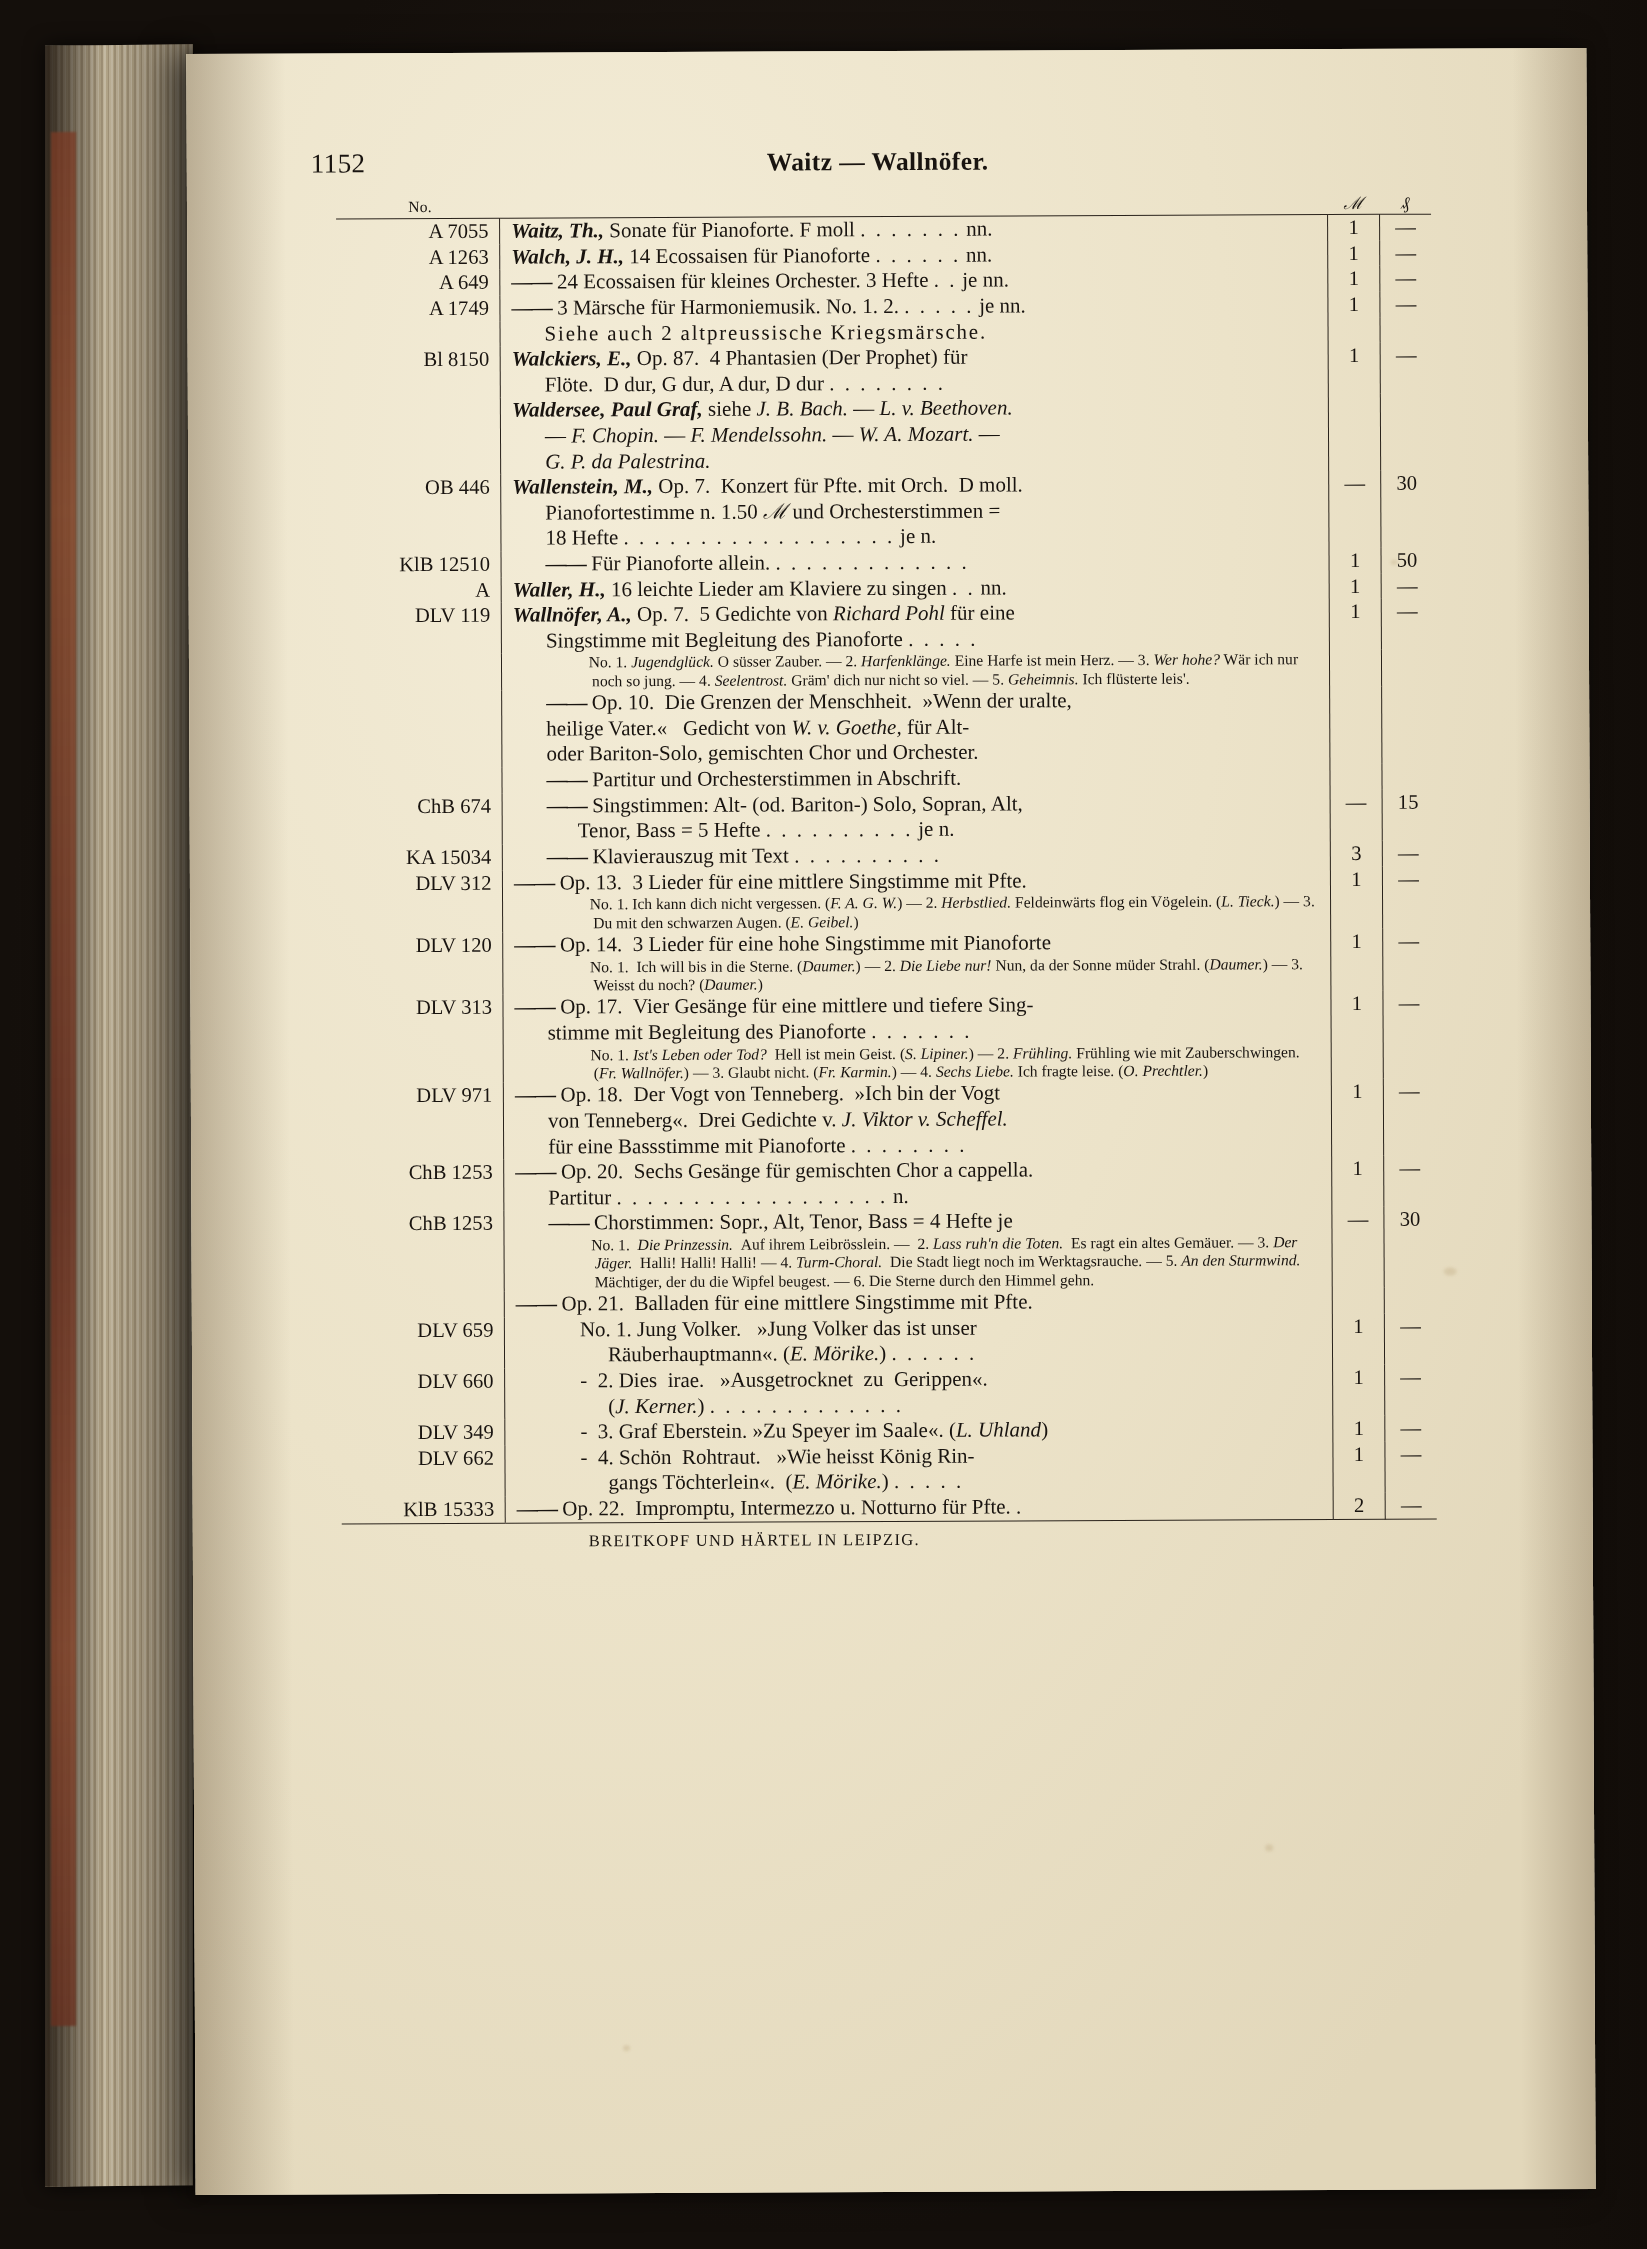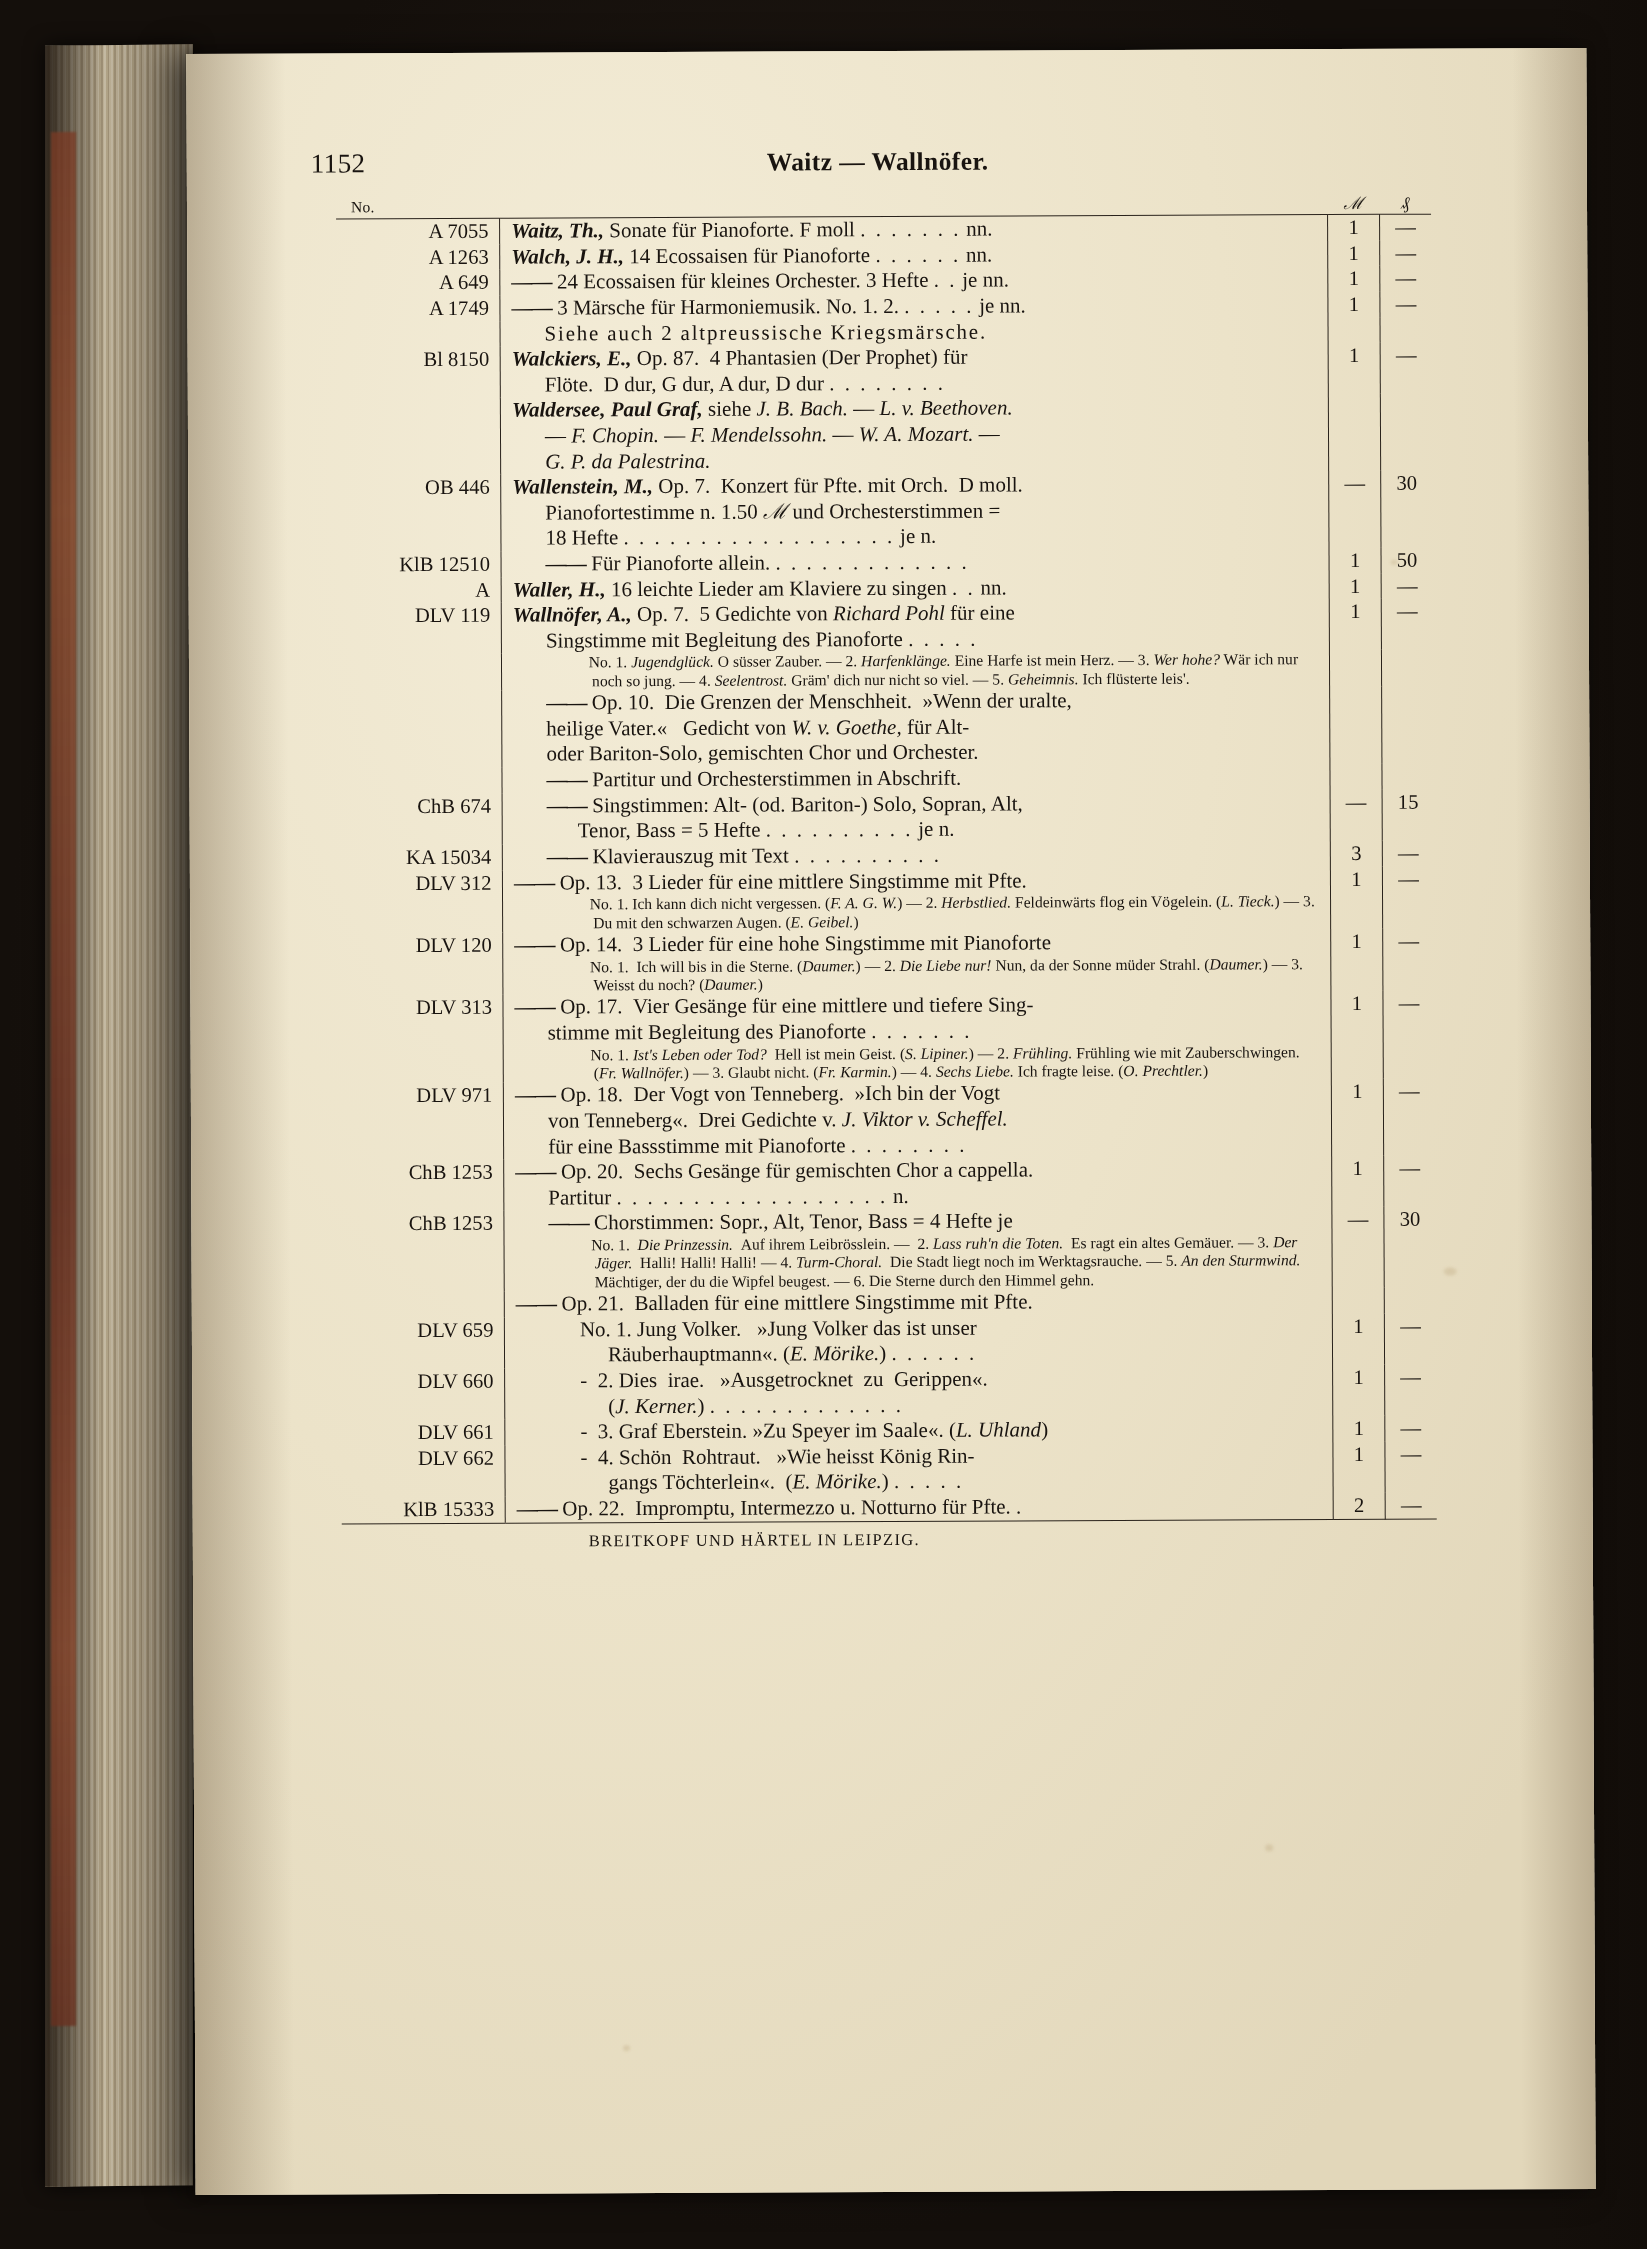--- a/index.html
+++ b/index.html
@@ -241,21 +241,21 @@
     <div id="content">
 
       <div class="header-row">
         <div class="folio">1152</div>
         <div class="running-title">Waitz — Wallnöfer.</div>
       </div>
 
       <table class="cat">
         <tbody>
             <tr>
-          <td class="c-no colhead" style="text-align:left;padding-left:15px !important;">No.</td>
+          <td class="c-no colhead" style="text-align:center;padding-left:15px !important;">No.</td>
           <td class="c-body" style="border-left:none;border-right:none;"></td>
           <td class="c-m colhead-cur" style="border-right:none;">ℳ</td>
           <td class="c-p colhead-cur">₰</td>
         </tr>
 
         <tr class="rule-top">
           <td class="c-no">A 7055</td>
           <td class="c-body">
             <span class="hang"><b>Waitz, Th.,</b> Sonate für Pianoforte. F moll <span class="dots">. . . . . . .</span> nn.</span>
           </td>
@@ -491,21 +491,21 @@
           <td class="c-no">DLV 660</td>
           <td class="c-body">
             <span class="indent2">-&nbsp; 2. Dies &nbsp;irae. &nbsp;&nbsp;»Ausgetrocknet &nbsp;zu &nbsp;Gerippen«.</span>
             <span class="indent3">(<i>J. Kerner.</i>) <span class="dots">. . . . . . . . . . . . .</span></span>
           </td>
           <td class="c-m">1</td>
           <td class="c-p">—</td>
         </tr>
 
         <tr>
-          <td class="c-no">DLV 661</td>
+          <td class="c-no">DLV 349</td>
           <td class="c-body">
             <span class="indent2">-&nbsp; 3. Graf Eberstein. »Zu Speyer im Saale«. (<i>L. Uhland</i>)</span>
           </td>
           <td class="c-m">1</td>
           <td class="c-p">—</td>
         </tr>
 
         <tr>
           <td class="c-no">DLV 662</td>
           <td class="c-body">

